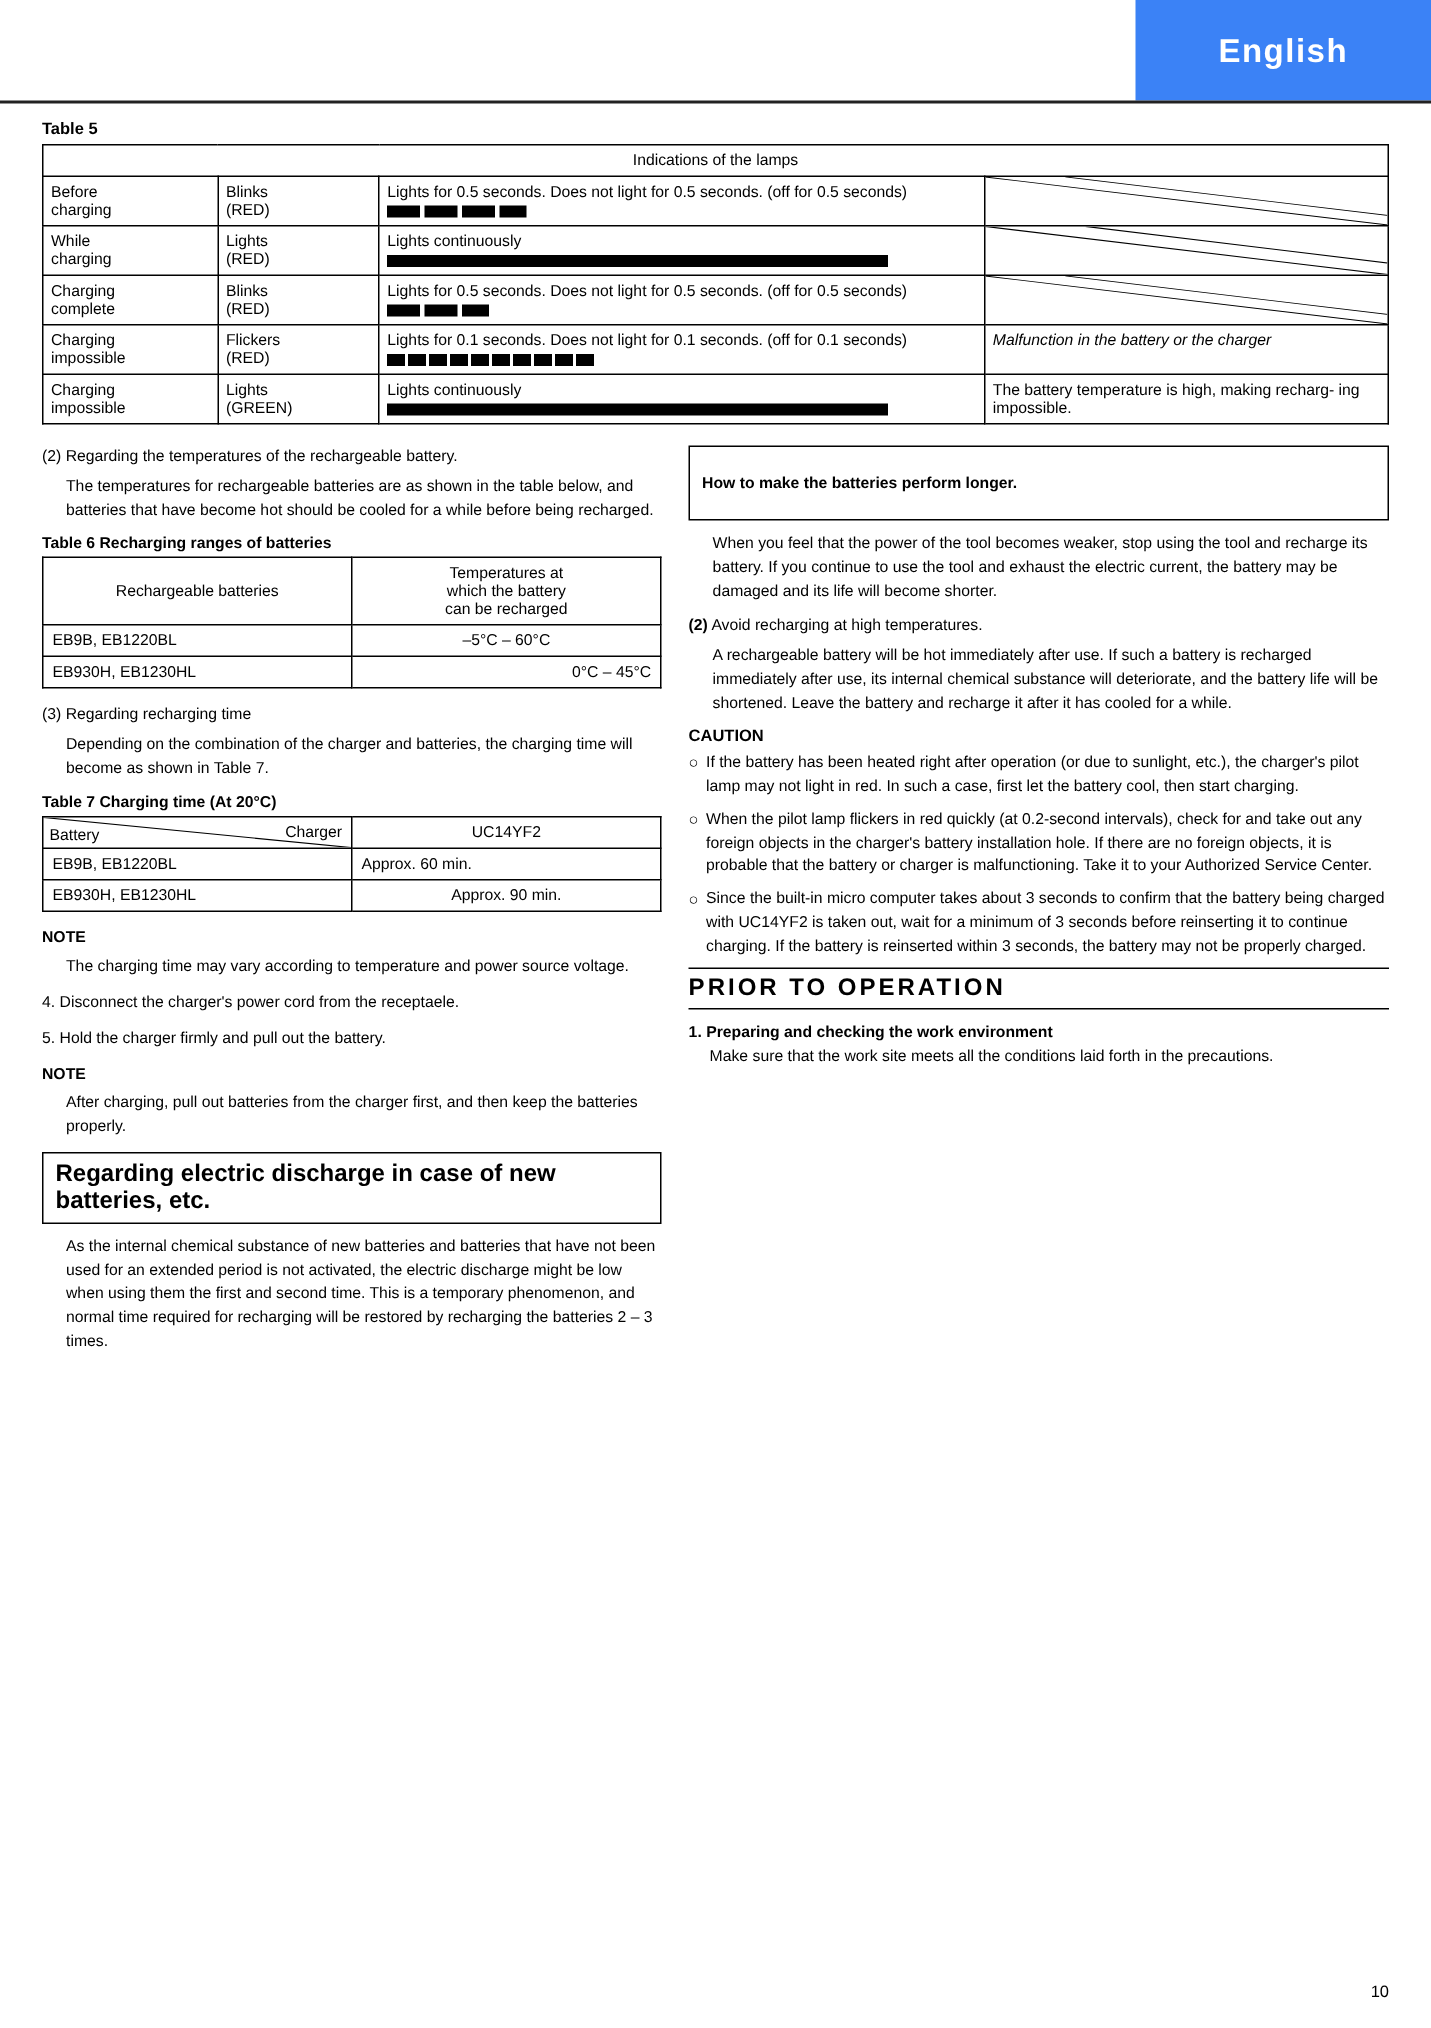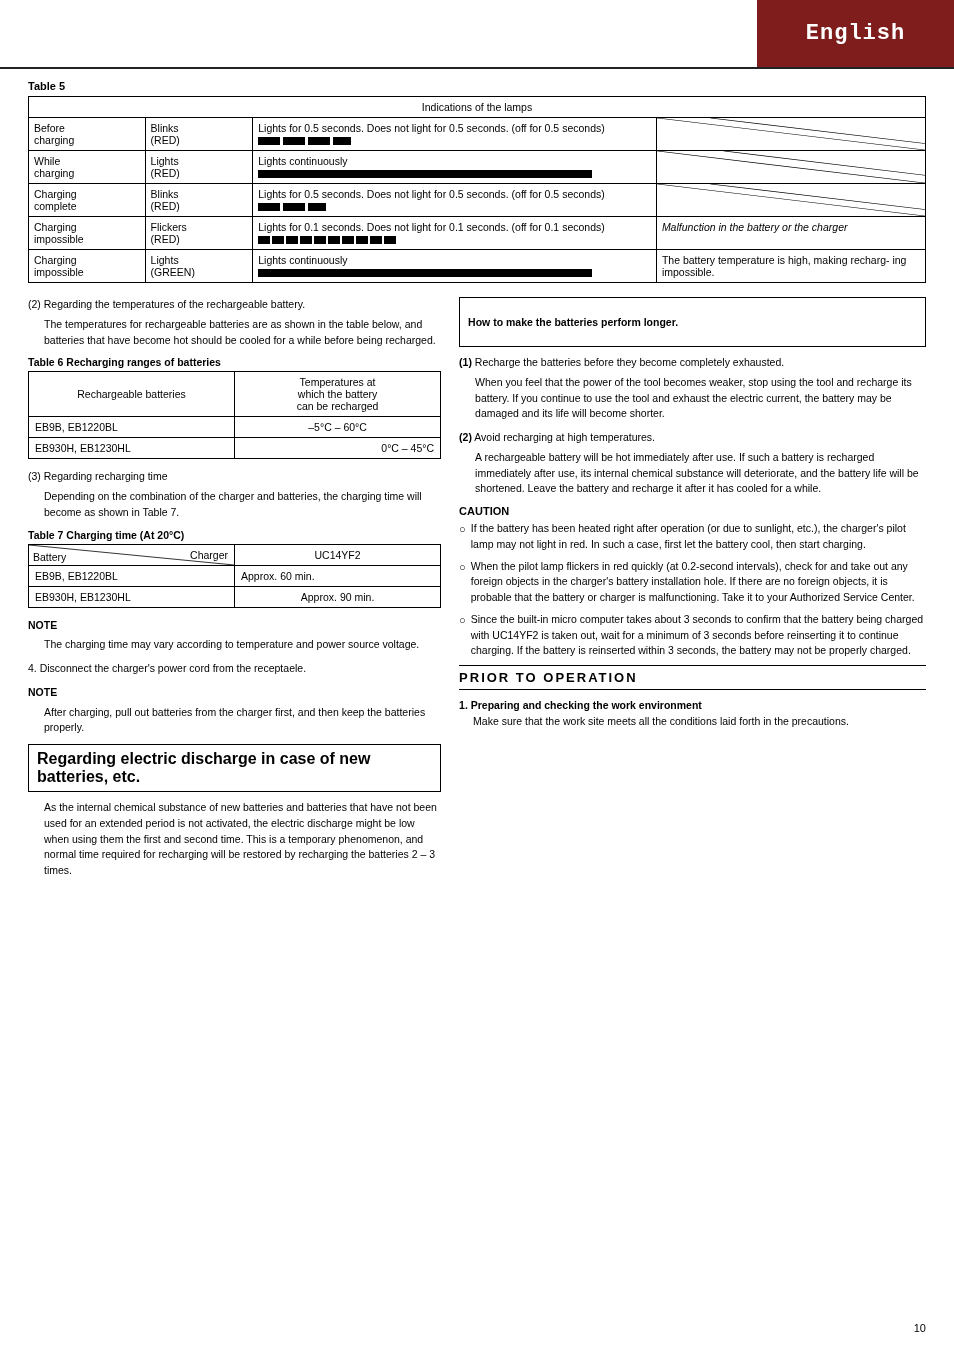--- a/index.html
+++ b/index.html
@@ -12,25 +12,24 @@
       min-height: 1352px;
       position: relative;
     }
 
     
     .header-bar {
       position: absolute;
       top: 0; right: 0;
       width: 197px;
       height: 67px;
-      background: #7f1d1d;
+      background: #3b82f6;
       display: flex;
       align-items: center;
       justify-content: center;
-      font-family: Liberation Mono, monospace;
     }
     .header-title {
       color: #fff;
       font-size: 22px;
       font-weight: bold;
       letter-spacing: 1px;
     }
     .header-line {
       position: absolute;
       top: 67px;
@@ -211,21 +210,21 @@
     .bullet-list li .bullet-icon {
       flex-shrink: 0;
       font-size: 11px;
     }
 
     
     .section-header {
       border-top: 1.5px solid #000;
       border-bottom: 1.5px solid #000;
       padding: 4px 0;
-      font-size: 13px;
+      font-size: 16px;
       font-weight: bold;
       letter-spacing: 2px;
       margin-bottom: 8px;
       text-align: left;
     }
 
     .step-item {
       font-size: 10.5px;
       line-height: 1.5;
       margin-bottom: 17px;
@@ -429,20 +428,23 @@
 
       <div class="section-text">
         <p><strong>NOTE</strong></p>
         <p class="indent">The charging time may vary according to temperature and power source voltage.</p>
       </div>
 
       <div class="section-text">
         <p>4.  Disconnect the charger's power cord from the receptaele.</p>
       </div>
 
+      <div class="section-text">
+        <p>5.  Hold the charger firmly and pull out the battery.</p>
+      </div>
 
       <div class="section-text">
         <p><strong>NOTE</strong></p>
         <p class="indent">After charging, pull out batteries from the charger first, and then keep the batteries properly.</p>
       </div>
 
       <div class="highlight-box">
         <span>Regarding electric discharge in case of new batteries, etc.</span>
       </div>
 
@@ -452,21 +454,20 @@
 
     </div>
 
     <div class="col-right">
 
       <div class="bold-box">
         <span>How to make the batteries perform longer.</span>
       </div>
 
       <div class="section-text">
-        <p><strong>(1)</strong> Recharge the batteries before they become completely exhausted.</p>
         <p class="indent">When you feel that the power of the tool becomes weaker, stop using the tool and recharge its battery. If you continue to use the tool and exhaust the electric current, the battery may be damaged and its life will become shorter.</p>
       </div>
 
       <div class="section-text">
         <p><strong>(2)</strong> Avoid recharging at high temperatures.</p>
         <p class="indent">A rechargeable battery will be hot immediately after use. If such a battery is recharged immediately after use, its internal chemical substance will deteriorate, and the battery life will be shortened. Leave the battery and recharge it after it has cooled for a while.</p>
       </div>
 
       <div class="caution-title">CAUTION</div>
       <ul class="bullet-list">

